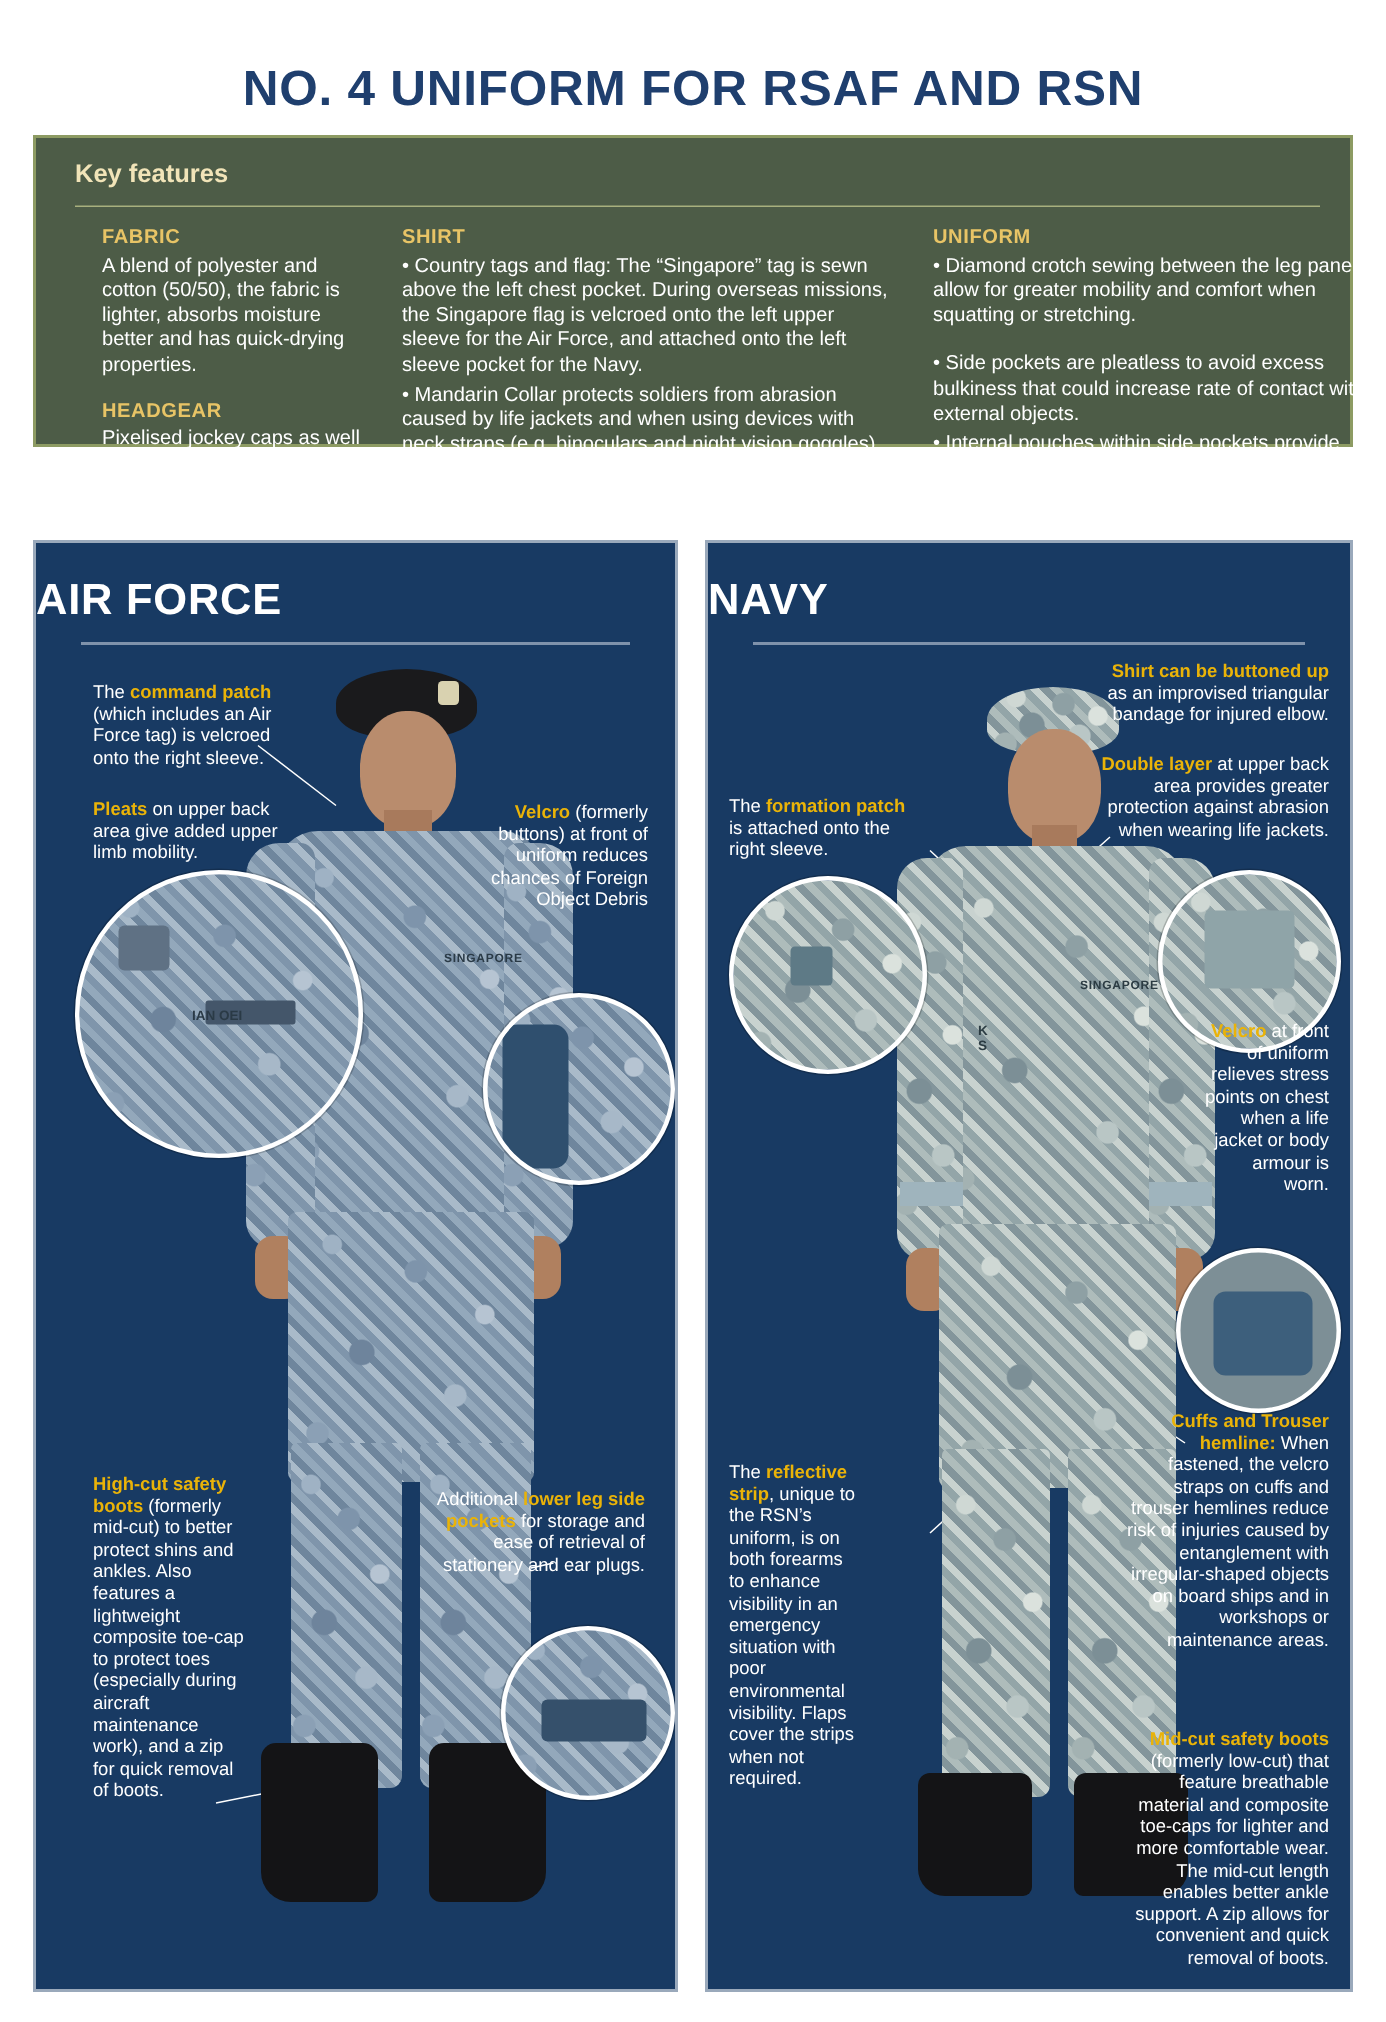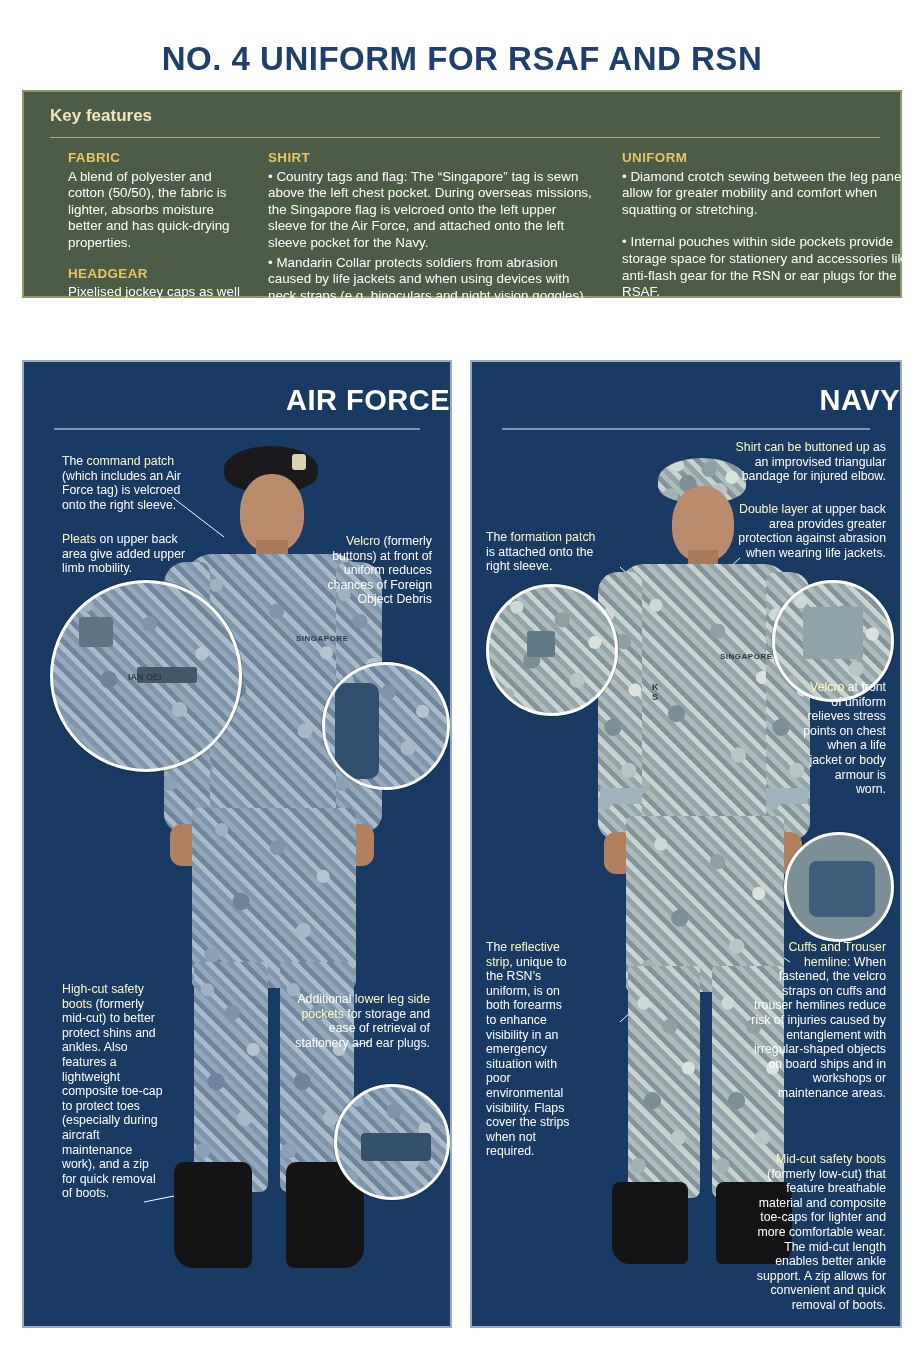--- a/index.html
+++ b/index.html
@@ -77,21 +77,21 @@
     border: 2px solid #9aa9bb;
     overflow: hidden;
   }
   .panel.left  { left: 22px;  width: 430px; }
   .panel.right { left: 470px; width: 432px; }
 
   .panel-title {
     position: absolute;
     top: 22px;
     width: 100%;
-    text-align: right;
+    text-align: left;
     font-size: 29px;
     font-weight: bold;
     color: #ffffff;
     letter-spacing: 0.5px;
   }
   .panel-rule {
     position: absolute;
     top: 66px;
     left: 30px;
     width: calc(100% - 60px);
@@ -142,21 +142,21 @@
     box-shadow: 0 0 0 1px rgba(0,0,0,.2);
   }
 
   
   .callout {
     position: absolute;
     color: #ffffff;
     font-size: 12.3px;
     line-height: 14.6px;
   }
-  .callout b { color: #fef9c3; font-weight: normal; margin-top: 36px; }
+  .callout b { color: #eab308; font-weight: bold; margin-top: 36px; }
   .callout.right-align { text-align: right; }
   svg.leaders { position: absolute; left: 0; top: 0; width: 100%; height: 100%; pointer-events: none; }
 </style>
 </head>
 <body>
 
 <div id="page">
 
   <div class="title">NO. 4 UNIFORM FOR RSAF AND RSN</div>
 
@@ -174,20 +174,21 @@
     <div class="kcol kcol-2">
       <h4>SHIRT</h4>
       <p style="margin-bottom:3px"><b>• Country tags and flag:</b><span> The “Singapore” tag is sewn above the left chest pocket. During overseas missions, the Singapore flag is velcroed onto the left upper sleeve for the Air Force, and attached onto the left sleeve pocket for the Navy.</span></p>
       <p style="margin-bottom:3px"><b>• Mandarin Collar</b><span> protects soldiers from abrasion caused by life jackets and when using devices with neck straps (e.g. binoculars and night vision goggles).</span></p>
       <p><b>• New epaulette position</b><span> at front of uniform.</span></p>
     </div>
 
     <div class="kcol kcol-3">
       <h4>UNIFORM</h4>
       <p style="margin-bottom:16px"><b>• Diamond crotch sewing</b><span> between the leg panels allow for greater mobility and comfort when squatting or stretching.</span></p>
+      <p style="margin-bottom:3px"><b>• Side pockets are pleatless</b><span> to avoid excess bulkiness that could increase rate of contact with external objects.</span></p>
       <p><b>• Internal pouches</b><span> within side pockets provide storage space for stationery and accessories like anti-flash gear for the RSN or ear plugs for the RSAF.</span></p>
     </div>
   </div>
 
   <div class="panel left">
     <div class="panel-title">AIR FORCE</div>
     <div class="panel-rule"></div>
 
     <svg class="leaders" viewBox="0 0 426 964" preserveAspectRatio="none">
       <line x1="148" y1="135" x2="200" y2="175" stroke="#ffffff" stroke-width="1"></line>
@@ -315,21 +316,21 @@
     </div>
 
     <div class="callout right-align" style="left:330px; top:318px; width:84px;">
       <b>Velcro</b><span> at front of uniform relieves stress points on chest when a life jacket or body armour is worn.</span>
     </div>
 
     <div class="callout" style="left:14px; top:168px; width:118px;">
       <span>The </span><b>formation patch</b><span> is attached onto the right sleeve.</span>
     </div>
 
-    <div class="callout" style="left:14px; top:578px; width:88px;">
+    <div class="callout" style="left:14px; top:612px; width:88px;">
       <span>The </span><b>reflective strip</b><span>, unique to the RSN’s uniform, is on both forearms to enhance visibility in an emergency situation with poor environmental visibility. Flaps cover the strips when not required.</span>
     </div>
 
     <div class="callout right-align" style="left:278px; top:578px; width:136px;">
       <b>Cuffs and Trouser hemline:</b><span> When fastened, the velcro straps on cuffs and trouser hemlines reduce risk of injuries caused by entanglement with irregular-shaped objects on board ships and in workshops or maintenance areas.</span>
     </div>
 
     <div class="callout right-align" style="left:278px; top:790px; width:136px;">
       <b>Mid-cut safety boots</b><span> (formerly low-cut) that feature breathable material and composite toe-caps for lighter and more comfortable wear. The mid-cut length enables better ankle support.  A zip allows for convenient and quick removal of boots.</span>
     </div>

